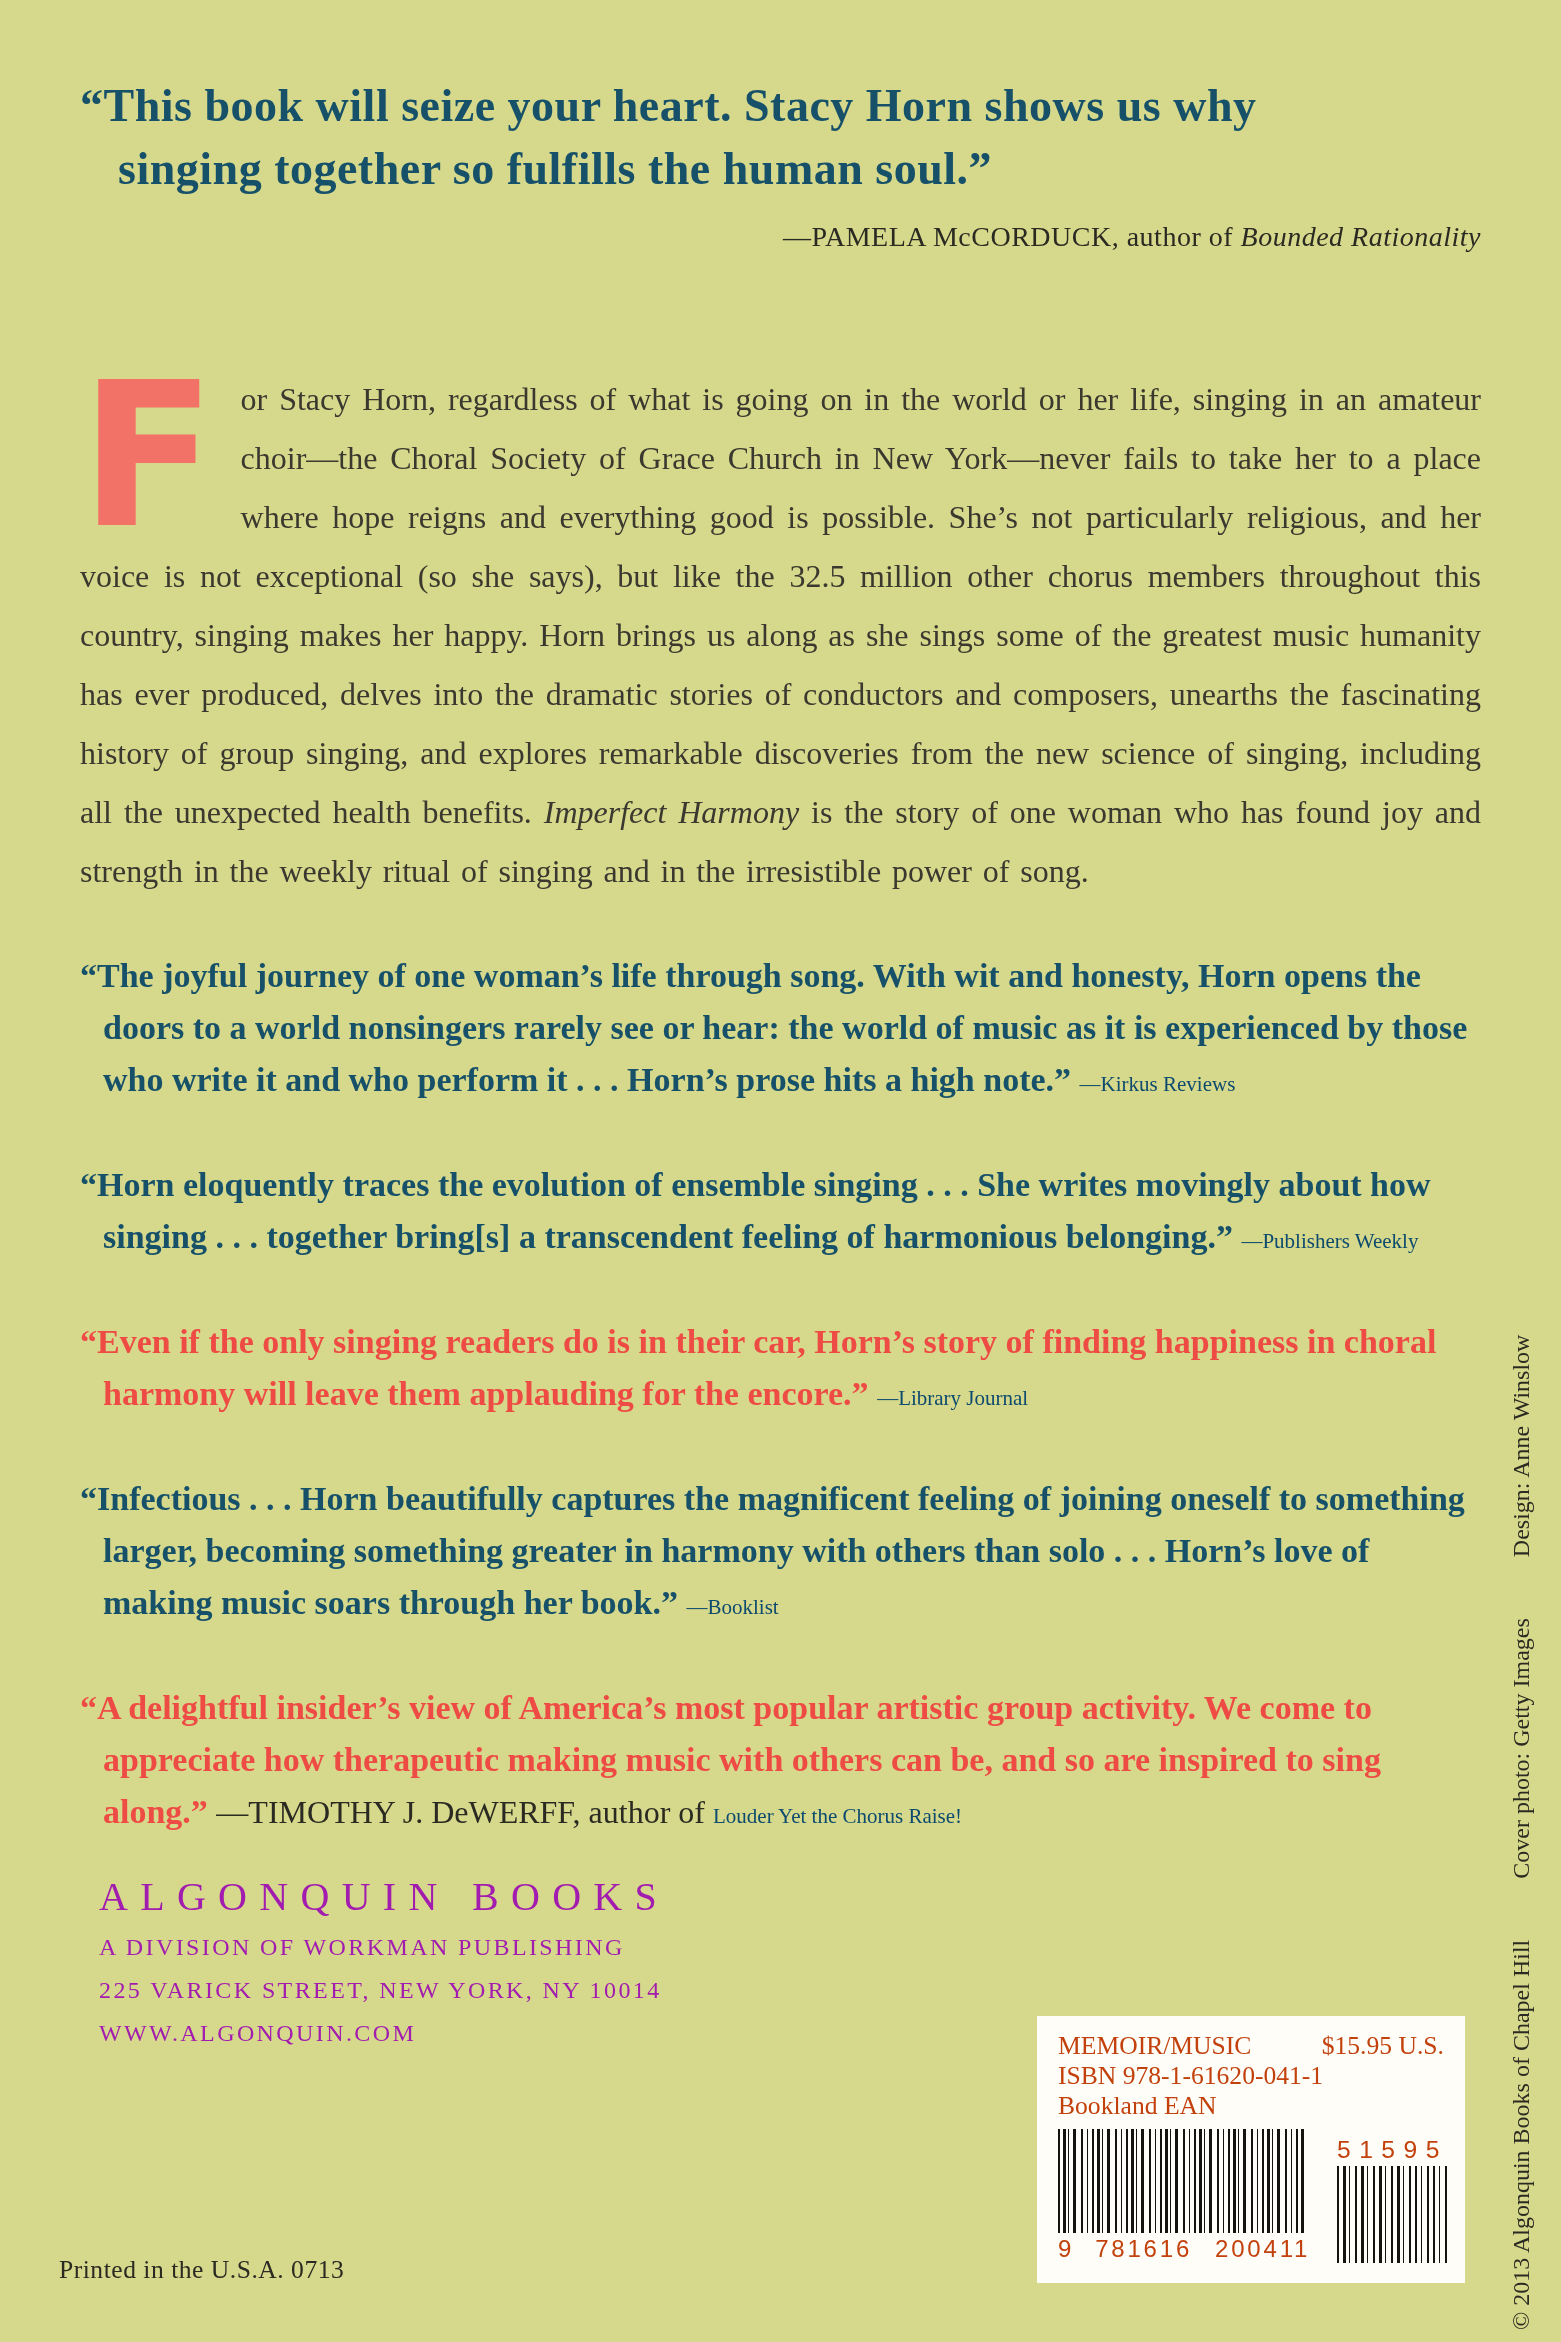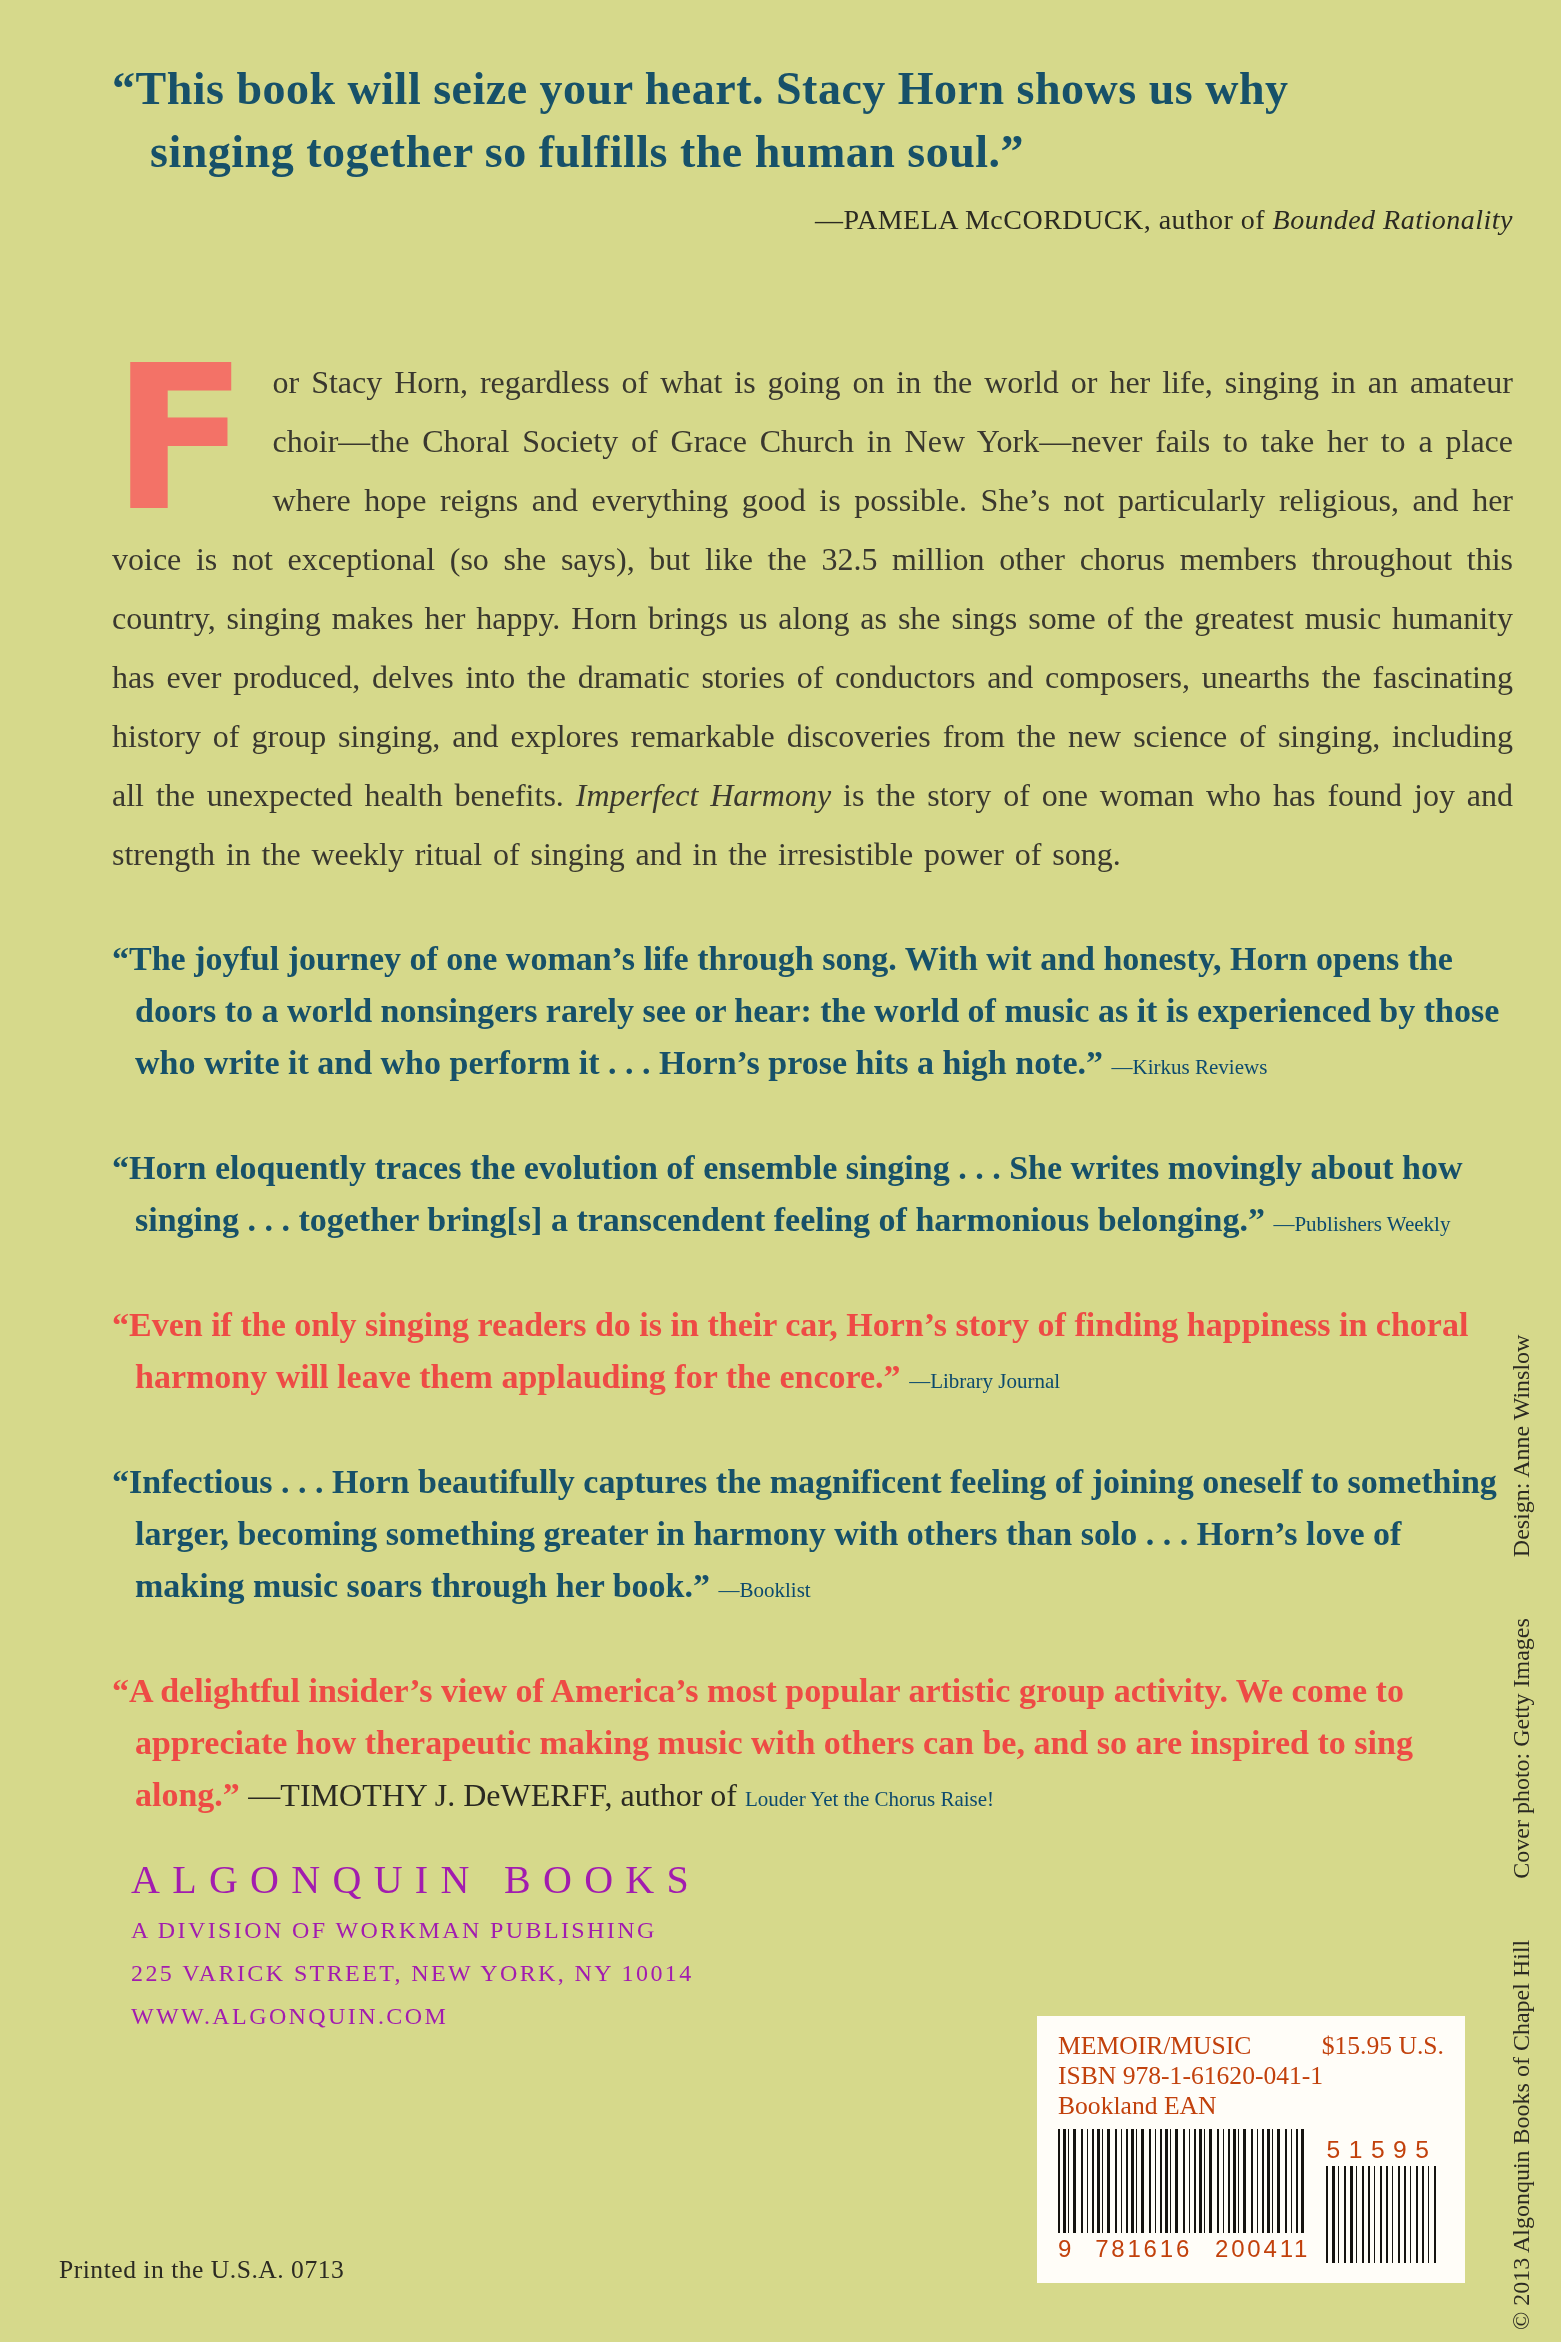--- a/index.html
+++ b/index.html
@@ -1,19 +1,19 @@
 <!DOCTYPE html>
 <html style="font-size:15px"><head>
 <meta charset="utf-8">
 <style>
   html,body{margin:0;padding:0;}
   body{width:1561px;height:2342px;background:#d6d98b;}
   .cover{position:relative;width:1561px;height:2342px;background:#d6d98b;
          font-family:"Liberation Serif",serif;overflow:hidden;}
-  .content{position:absolute;left:80px;top:57px;width:1401px;margin-left:32px;}
+  .content{position:absolute;left:80px;top:74px;width:1401px;}
 
   
   .headline{color:#175169;font-weight:bold;font-size:46px;line-height:63px;letter-spacing:0.5px;}
   .hl2{margin-left:38px;}
   .hl-attr{text-align:right;font-size:28px;color:#2b2a22;margin-top:21px;letter-spacing:0.5px;}
   .hl-attr i{}
 
   
   .synopsis{margin:117px 0 0 0;font-size:32px;line-height:59px;text-align:justify;
             color:#3a382f;word-spacing:2.8px;}
@@ -44,21 +44,21 @@
   .bc-main{width:248px;}
   .bc-bars{height:104px;
     background:repeating-linear-gradient(90deg,#151310 0 1.9px,#fffdf8 1.9px 4.7px,#151310 4.7px 8.5px,
       #fffdf8 8.5px 10.4px,#151310 10.4px 11.4px,#fffdf8 11.4px 15px,#151310 15px 18px,#fffdf8 18px 23px,
       #151310 23px 24.6px,#fffdf8 24.6px 29px,#151310 29px 30px,#fffdf8 30px 34px);}
   .bc-num{font-family:"Liberation Sans",sans-serif;font-size:24px;display:flex;margin-top:2.8px;}
   .bc-num span{letter-spacing:2.8px;}
   .bc-num .g1{margin-left:0;}
   .bc-num .g2{margin-left:21px;}
   .bc-num .g3{margin-left:23px;}
-  .bc-supp{margin-left:20px;width:112px;}
+  .bc-supp{margin-left:31px;width:112px;}
   .bc-supp-num{font-family:"Liberation Sans",sans-serif;font-size:24.6px;letter-spacing:8.5px;
                text-align:center;line-height:24.6px;}
   .bc-supp-bars{height:97px;margin-top:3.8px;
     background:repeating-linear-gradient(90deg,#151310 0 1.9px,#fffdf8 1.9px 5.7px,#151310 5.7px 8.5px,
       #fffdf8 8.5px 12.3px,#151310 12.3px 13.2px,#fffdf8 13.2px 18px);}
 
   
   .spine{position:absolute;left:1508px;top:2330px;transform:rotate(-90deg);
          transform-origin:left top;white-space:nowrap;font-size:24px;color:#2b2a22;}
   .spine span + span{margin-left:55px;}

